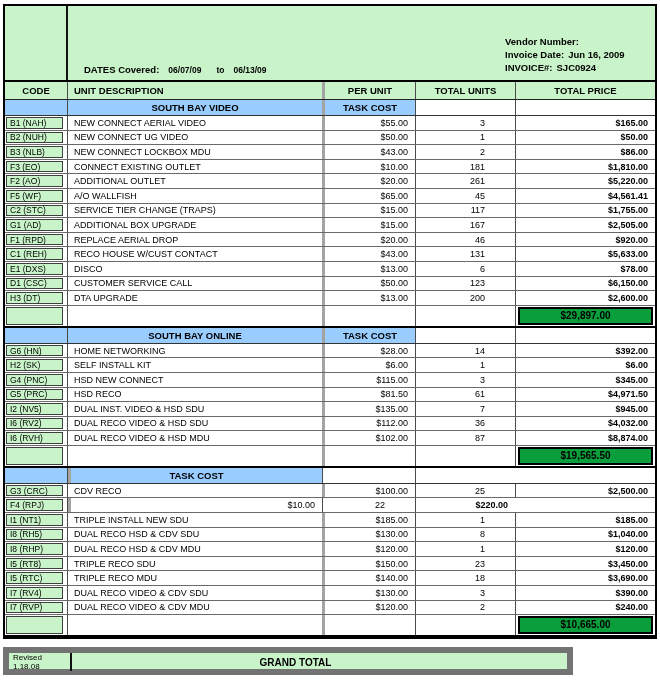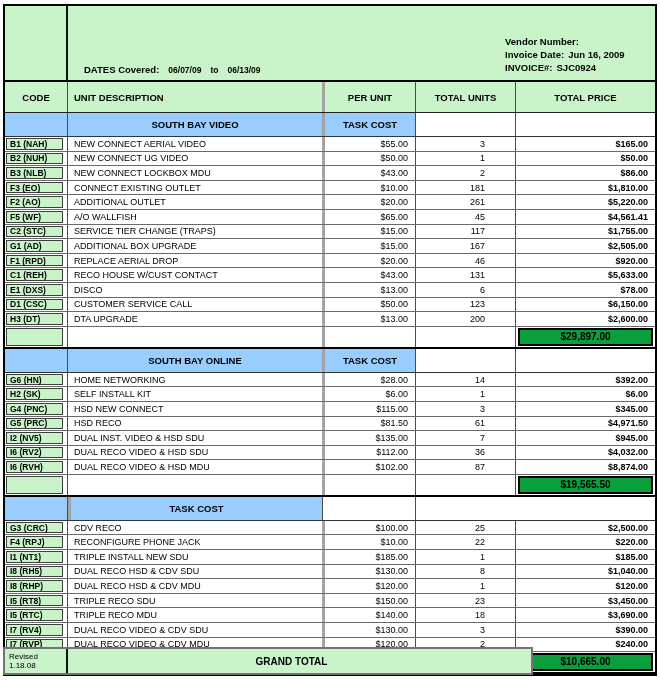--- a/index.html
+++ b/index.html
@@ -11,48 +11,48 @@
   *{box-sizing:border-box;margin:0;padding:0;}
   body{margin:0;background:#fff;font-family:"Liberation Sans",sans-serif;color:#000;}
   .canvas{position:relative;width:660px;height:680px;background:#fff;overflow:hidden;}
   .sheet{position:absolute;left:3px;top:4px;width:654px;border:2px solid #000;background:#fff;}
   
   .band{display:flex;height:76px;background:var(--light-green);border-bottom:2px solid #000;}
   .band-left{width:63px;border-right:2px solid #111;}
   .band-main{position:relative;flex:1;}
   .dates{position:absolute;left:16px;bottom:5px;font-size:9.5px;font-weight:bold;white-space:nowrap;}
   .dates .dt{font-size:8.5px;margin-left:9px;}
-  .dates .to{margin-left:9px;font-size:8.5px;}
+  .dates .to{margin-left:15px;font-size:8.5px;}
   .vendor{position:absolute;left:437px;top:29px;font-size:9.5px;line-height:13px;white-space:nowrap;}
   .vendor b{font-weight:bold;}
   .vendor .val{margin-left:4px;font-weight:bold;}
   
   .row{display:grid;grid-template-columns:63px 254px 93px 100px 140px;}
   .cell{display:flex;align-items:center;overflow:hidden;}
-  .c-code{border-right:1px solid var(--line);font-weight:bold;}
+  .c-code{border-right:1px solid var(--line);}
   .c-per{border-left:3px solid #a3a3a3;justify-content:flex-end;padding-right:7px;}
   .c-units{border-left:1px solid var(--line);justify-content:flex-end;padding-right:30px;}
   .c-price{border-left:1px solid var(--line);justify-content:flex-end;padding-right:7px;font-weight:bold;}
   .c-desc{padding-left:6px;}
   
-  .colhead{height:31px;background:var(--light-green);border-bottom:1px solid #222;font-weight:bold;font-size:9.5px;}
+  .colhead{height:18px;background:var(--light-green);border-bottom:1px solid #222;font-weight:bold;font-size:9.5px;}
   .colhead .c-code,.colhead .c-per,.colhead .c-units,.colhead .c-price{justify-content:center;padding-right:0;font-weight:bold;}
   
-  .sechead{height:24px;border-bottom:1px solid #333;font-size:9.5px;font-weight:bold;}
+  .sechead{height:16px;border-bottom:1px solid #333;font-size:9.5px;font-weight:bold;}
   .sechead .blue{background:var(--section-blue);}
   .sechead .c-desc,.sechead .c-per{justify-content:center;padding:0;}
   
   .data{height:14.6px;background:#fff;border-bottom:1px solid #6a6a6a;font-size:9px;}
   .codebox{flex:1;display:flex;align-items:center;height:calc(100% - 2px);margin:1px 4px 1px 1px;border:1px solid #3f3f3f;background:var(--light-green);padding-left:3px;font-size:8.5px;}
   
   .subtotal{height:22px;background:#fff;border-bottom:2px solid #000;}
   .subtotal .c-price{padding:0;}
   .subbox{flex:1;margin:2px 2px;border:2px solid #000;background:var(--subtotal-green);font-size:10px;font-weight:bold;text-align:center;line-height:14px;}
   
-  .footerbar{position:absolute;left:3px;top:647px;width:530px;height:28px;border:2px solid #737373;background:var(--light-green);display:grid;grid-template-columns:63px 447px 140px;}
+  .footerbar{position:absolute;left:3px;top:647px;width:570px;height:28px;border:6px solid #737373;background:var(--light-green);display:grid;grid-template-columns:63px 447px 140px;}
   .f-rev{display:flex;align-items:center;padding-left:4px;font-size:8px;border-right:2px solid #111;}
   .f-label{display:flex;align-items:center;justify-content:center;font-size:10px;font-weight:bold;}
   .f-total{display:flex;align-items:center;justify-content:flex-end;padding-right:7px;font-size:10px;font-weight:bold;}
 </style>
 </head>
 <body>
 
 <div class="canvas">
   <div class="sheet">
 
@@ -550,23 +550,20 @@
                 <span class="price-text">$2,500.00</span>
               </div>
   </div>
 
   <div class="row data">
     <div class="cell c-code">
                 <div class="codebox">
                   <span class="code-text">F4 (RPJ)</span>
                 </div>
               </div>
-    <div class="cell c-desc">
-                <span class="desc-text">RECONFIGURE PHONE JACK</span>
-              </div>
     <div class="cell c-per">
                 <span class="per-text">$10.00</span>
               </div>
     <div class="cell c-units">
                 <span class="units-text">22</span>
               </div>
     <div class="cell c-price">
                 <span class="price-text">$220.00</span>
               </div>
   </div>

